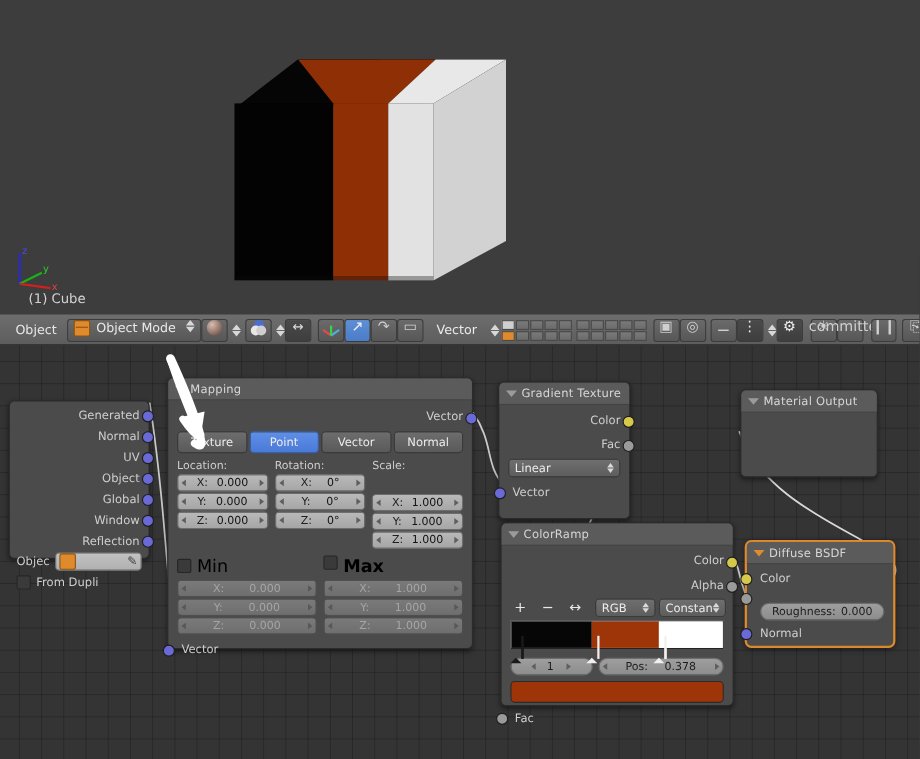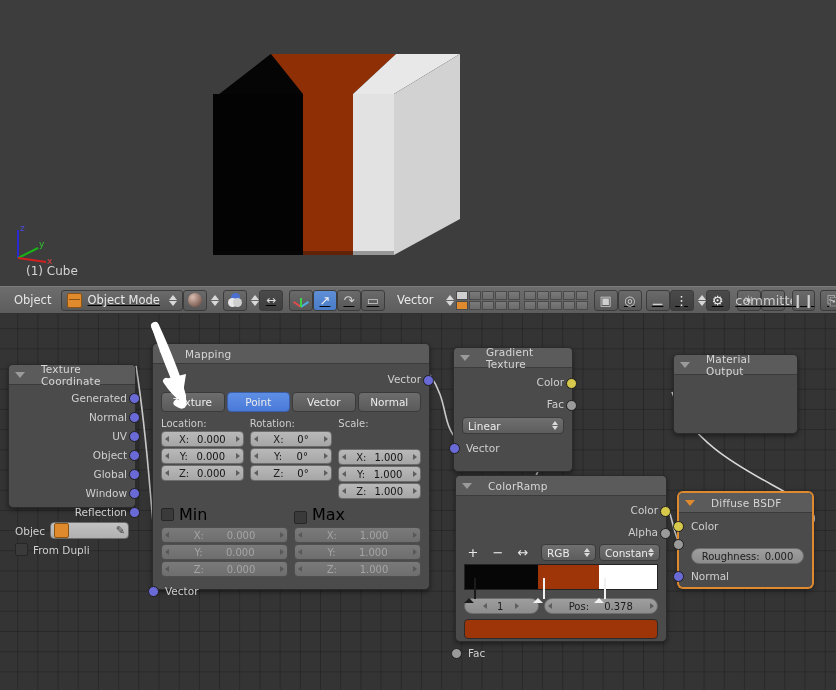--- a/index.html
+++ b/index.html
@@ -13,21 +13,21 @@
   #axis-gizmo{position:absolute;left:12px;top:222px;width:46px;height:42px;}
   #obj-label{position:absolute;left:26px;top:264px;color:#d4d4d4;font-size:12px;}
 
   
   #header{position:absolute;left:0;top:286px;width:836px;height:28px;
     background:linear-gradient(#6d6d6d,#5d5d5d);border-top:1px solid #7b7b7b;border-bottom:1px solid #303030;
     display:flex;align-items:center;box-sizing:border-box;padding:0 4px;}
   .hdr-menu{color:#e6e6e6;font-size:11.5px;padding:0 10px;}
   .hdr-grp{display:flex;align-items:center;height:21px;margin-right:4px;}
   .blk{background:linear-gradient(#6a6a6a,#575757);border:1px solid #3c3c3c;border-radius:3px;
-       height:21px;display:flex;align-items:center;box-sizing:border-box;text-decoration:underline;}
+       height:21px;display:flex;align-items:flex-start;box-sizing:border-box;}
   .mode-box{padding:0 5px;gap:5px;}
   .mode-lbl{color:#e9e9e9;font-size:11.5px;white-space:nowrap;}
   .spin{display:flex;flex-direction:column;justify-content:center;gap:1px;margin-left:4px;}
   .spin i{display:block;width:0;height:0;border-left:4px solid transparent;border-right:4px solid transparent;}
   .spin i.u{border-bottom:5px solid #d8d8d8;}
   .spin i.d{border-top:5px solid #d8d8d8;}
   .icb{width:24px;justify-content:center;}
   .icb.on{background:linear-gradient(#5e8fd6,#4a7cc8);}
   .icb.dk{background:linear-gradient(#4a4a4a,#3e3e3e);}
   .cube-ico{width:13px;height:13px;background:#e08a2e;border:1px solid #8c5312;border-radius:2px;position:relative;}
@@ -60,21 +60,21 @@
     background-image:
       linear-gradient(to right,rgba(0,0,0,.22) 1px,transparent 1px),
       linear-gradient(to bottom,rgba(0,0,0,.22) 1px,transparent 1px);
     background-size:20.2px 20.2px;background-position:-3px -6px;}
   #wires{position:absolute;inset:0;pointer-events:none;}
 
   .node{position:absolute;background:#4b4b4b;border:1px solid #2b2b2b;border-radius:5px;
         box-shadow:0 2px 5px rgba(0,0,0,.45);box-sizing:border-box;}
   .node.sel{border-color:#e08a2e;box-shadow:0 0 0 1px #e08a2e,0 2px 6px rgba(0,0,0,.5);}
   .nhead{height:19px;background:#5b5b5b;border-radius:4px 4px 0 0;display:flex;align-items:center;
-         padding:0 6px;gap:16px;border-bottom:1px solid #3b3b3b;}
+         padding:0 6px;gap:4px;border-bottom:1px solid #3b3b3b;}
   .node.sel .nhead{background:#5b5b5b;}
   .tri{width:0;height:0;border-left:5px solid transparent;border-right:5px solid transparent;border-top:6px solid #9b9b9b;}
   .tri.or{border-top-color:#e08a2e;}
   .ntitle{color:#d6d6d6;font-size:10.5px;letter-spacing:.2px;}
   .nbody{padding:3px 0 5px 0;}
   .sock{position:absolute;width:9px;height:9px;border-radius:50%;border:1px solid #1d1d1d;}
   .s-blue{background:#6a6ad6;}
   .s-yellow{background:#d6c84a;}
   .s-grey{background:#9a9a9a;}
   .s-green{background:#4ad64a;}
@@ -323,24 +323,20 @@
       <path d="M430,61 C450,90 440,110 460,129" stroke="#c9c9c9" stroke-width="1.6" fill="none"></path>
 
       <path d="M572,65 C560,120 500,240 458,321" stroke="#c9c9c9" stroke-width="1.6" fill="none"></path>
 
       <path d="M667,193 C672,200 672,215 680,231" stroke="#c9c9c9" stroke-width="1.6" fill="none"></path>
 
       <path d="M813,209 C828,180 700,160 672,78" stroke="#d8d8d8" stroke-width="1.6" fill="none"></path>
     </svg>
 
     <div class="node" style="left:8px;top:50px;width:128px;height:144px;">
-      <div class="nhead">
-        <span class="tri"></span>
-        <span class="ntitle">Texture Coordinate</span>
-      </div>
       <div class="nbody">
         <div class="row out">
           <span class="lbl">Generated</span>
           <span class="sock s-blue" style="right:-5px;top:5px;"></span>
         </div>
         <div class="row out">
           <span class="lbl">Normal</span>
           <span class="sock s-blue" style="right:-5px;top:5px;"></span>
         </div>
         <div class="row out">
@@ -469,21 +465,21 @@
               <span class="ar r"></span>
             </div>
           </div>
         </div>
 
         <div style="display:flex;padding:6px 8px 0 8px;gap:6px;">
           <div style="flex:1;display:flex;align-items:center;">
             <span class="chk"></span>
             <span class="lbl">Min</span>
           </div>
-          <div style="flex:1;display:flex;align-items:flex-end;">
+          <div style="flex:1;display:flex;align-items:flex-start;font-weight:bold;">
             <span class="chk"></span>
             <span class="lbl">Max</span>
           </div>
         </div>
 
         <div style="display:flex;padding:3px 8px 0 8px;gap:6px;">
           <div style="flex:1;">
             <div class="num dark" style="margin-bottom:1px;">
               <span class="ar l"></span>
               <span class="nl">X:</span>

